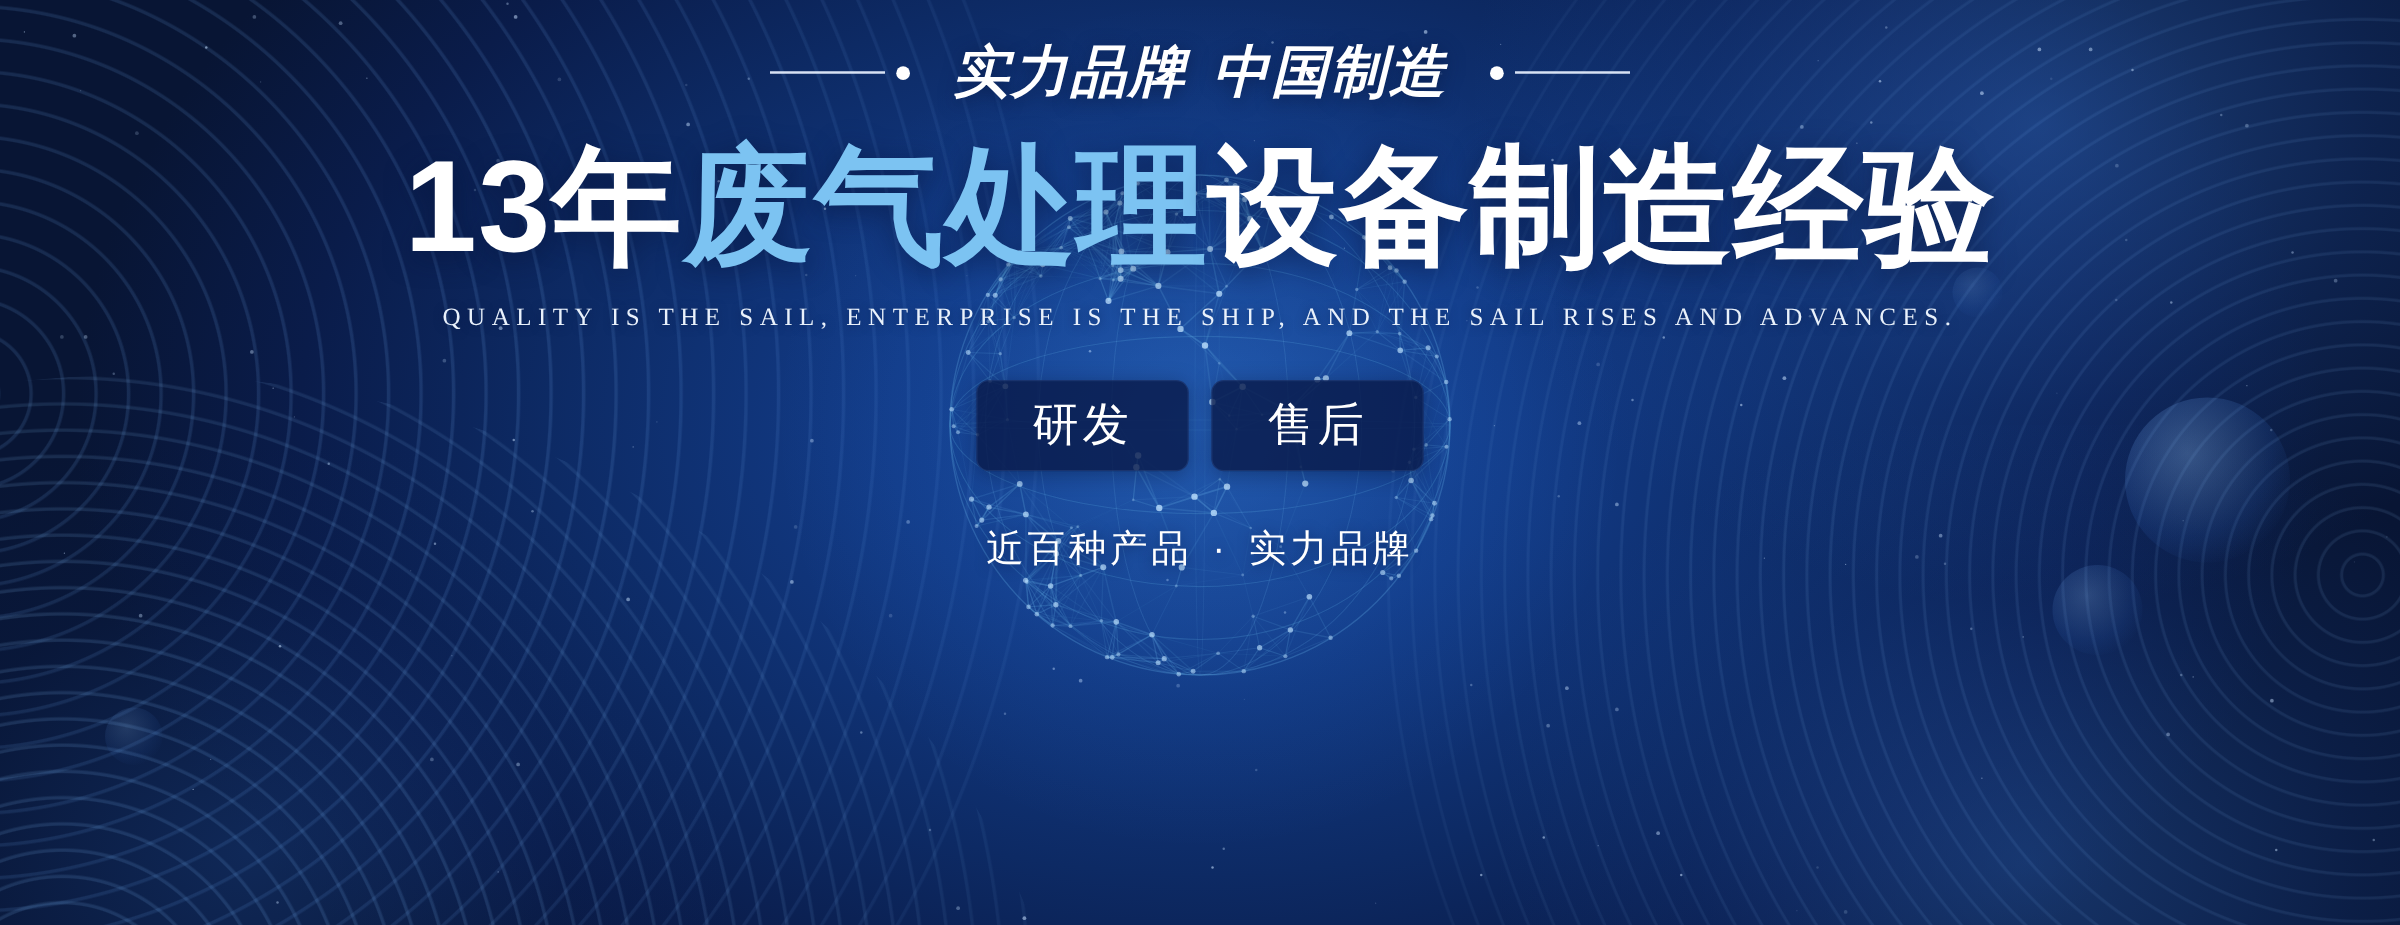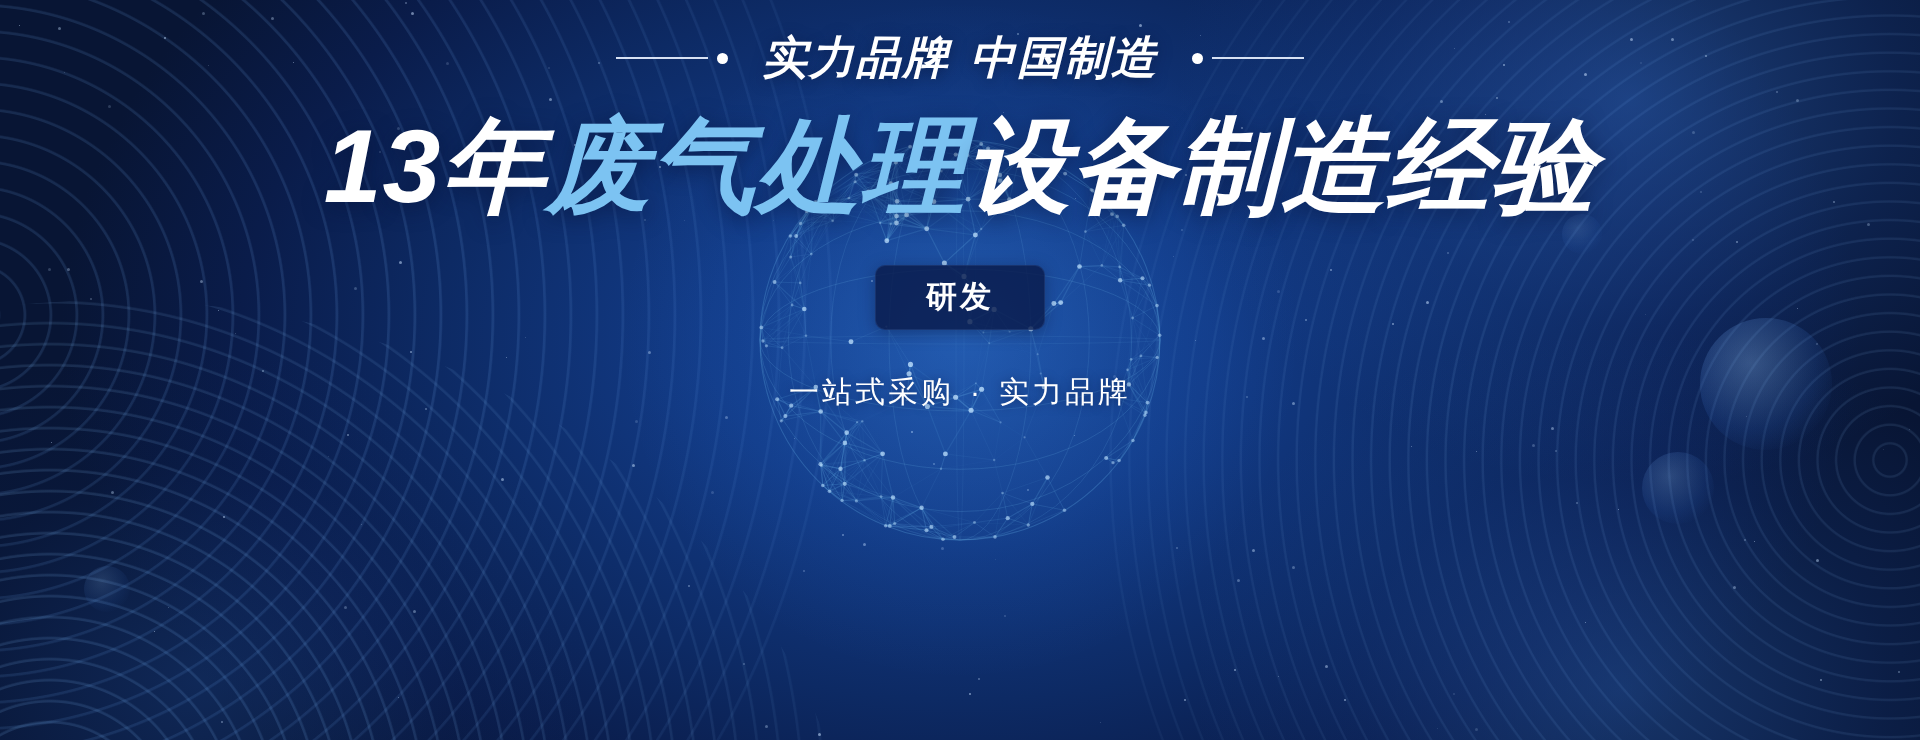--- a/index.html
+++ b/index.html
@@ -183,21 +183,20 @@
     letter-spacing: 2px;
     white-space: nowrap;
     text-shadow: 0 2px 14px rgba(8,25,70,.7);
   }
   .subtitle .gap { display: inline-block; width: 20px; }
 
   .headline {
     margin-top: 18px;
     font-size: 104px;
     font-weight: 700;
-    font-style: italic;
     letter-spacing: 1px;
     line-height: 1.16;
     white-space: nowrap;
     color: #ffffff;
     text-shadow: 0 4px 22px rgba(6,20,60,.62);
   }
   .headline .hl { color: #7cc3f2; }
 
   .tagline {
     margin-top: 16px;
@@ -214,22 +213,22 @@
     display: flex;
     align-items: center;
     gap: 18px;
   }
   .pill {
     min-width: 118px;
     padding: 12px 26px 14px;
     border-radius: 10px;
     background: rgba(9,25,72,0.80);
     color: #ffffff;
-    font-size: 31px;
-    font-weight: 700;
+    font-size: 37px;
+    font-weight: 400;
     letter-spacing: 3px;
     line-height: 1.28;
     box-shadow: inset 0 0 0 1px rgba(120,175,255,0.12), 0 3px 16px rgba(4,14,45,.35);
   }
 
   .footnote {
     margin-top: 42px;
     font-size: 30px;
     color: #ffffff;
     letter-spacing: 3px;
@@ -1299,23 +1298,25 @@
       <span class="rule right">
         <span class="dot"></span>
         <span class="bar"></span>
       </span>
     </div>
 
     <div class="headline">
       <span>13年</span><span class="hl">废气处理</span><span>设备制造经验</span>
     </div>
 
+    <div class="tagline">QUALITY IS THE SAIL, ENTERPRISE IS THE SHIP, AND THE SAIL RISES AND ADVANCES.</div>
 
     <div class="pills" id="pill-row">
         <div class="pill">研发</div>
+        <div class="pill">售后</div>
       </div>
 
     <div class="footnote">
-      <span>一站式采购</span><span class="sep">·</span><span>实力品牌</span>
+      <span>近百种产品</span><span class="sep">·</span><span>实力品牌</span>
     </div>
 
   </div>
 </div>
 
 </body></html>

